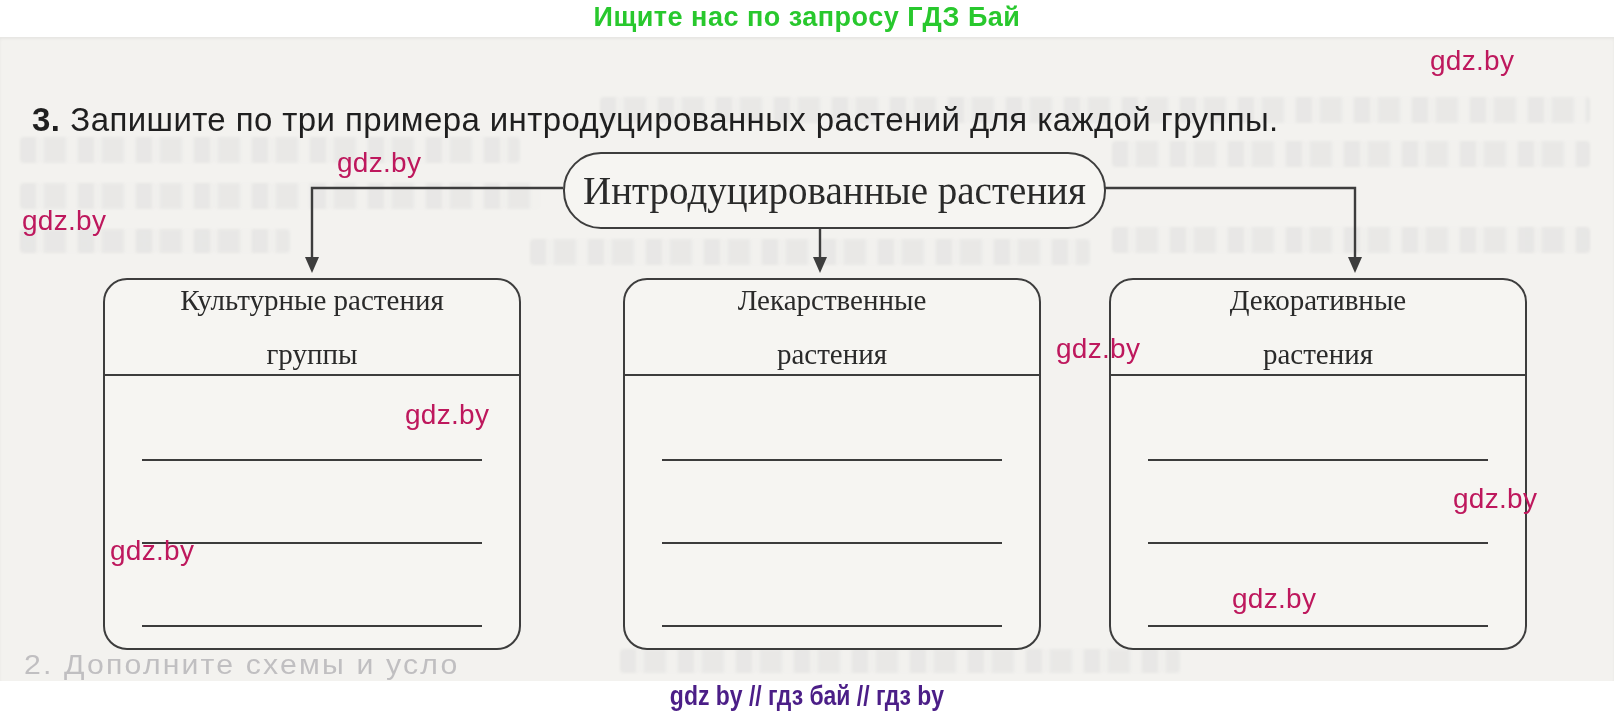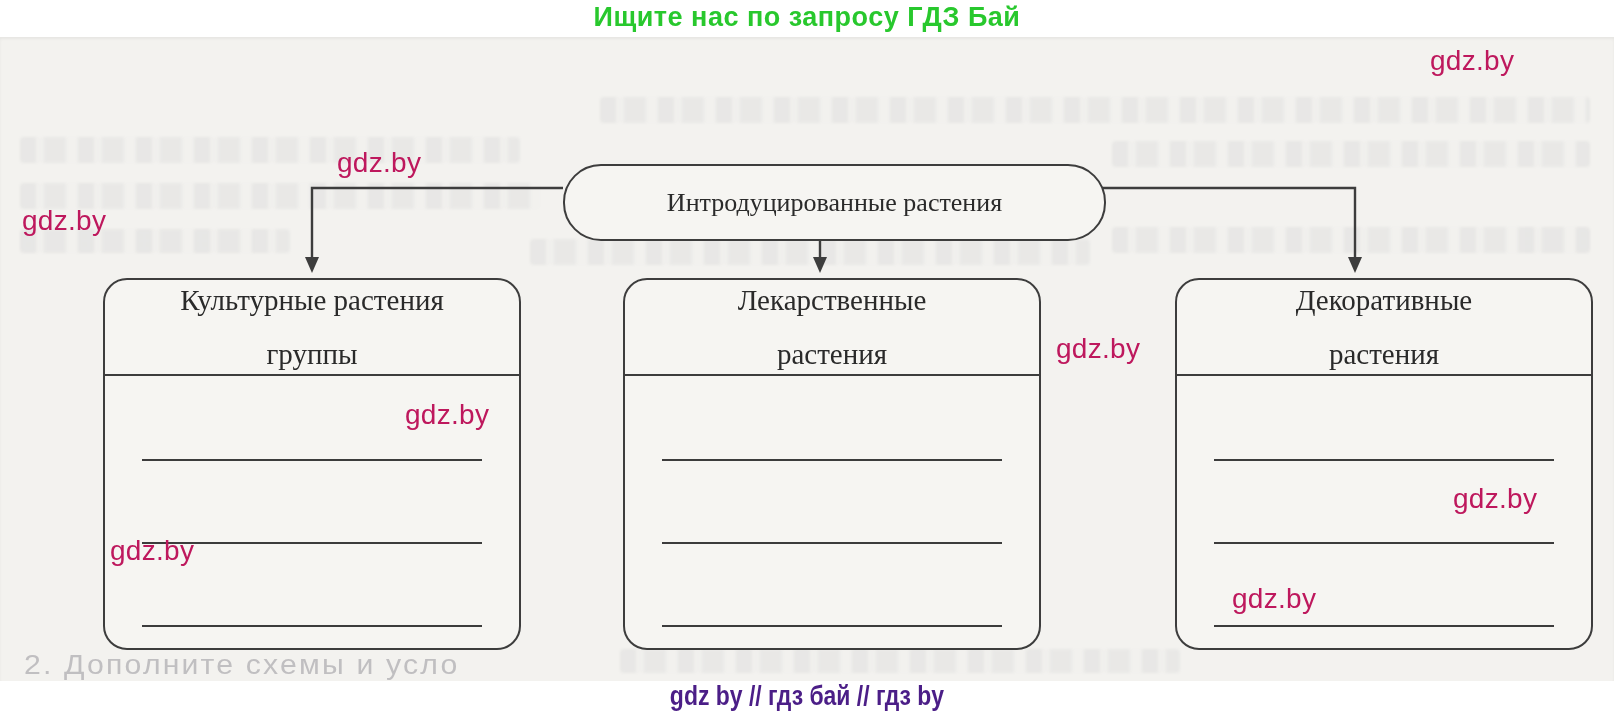--- a/index.html
+++ b/index.html
@@ -23,33 +23,33 @@
     position:absolute;left:32px;top:64px;width:1560px;
     font-size:33px;color:#1f1f1f;letter-spacing:.4px;white-space:nowrap;
   }
   .task-title .num{font-weight:bold;margin-right:10px;}
   
   .root-node{
     position:absolute;left:563px;top:115px;width:539px;height:73px;
     border:2.5px solid #3d3d3d;border-radius:38px;
     background:#f6f5f2;
     display:flex;align-items:center;justify-content:center;
-    font-family:"Liberation Serif",serif;font-size:26px;color:#2a2a2a;margin-top:12px;
+    font-family:"Liberation Serif",serif;font-size:39px;color:#2a2a2a;
   }
   
   svg.connectors{position:absolute;left:0;top:0;width:1614px;height:644px;}
   
   .group-box{
     position:absolute;top:241px;height:372px;width:418px;
     border:2.5px solid #3d3d3d;border-radius:24px;
     background:#f6f5f2;box-sizing:border-box;
   }
   .gb-left{left:103px;}
   .gb-mid{left:623px;padding-left:29px;}
-  .gb-right{left:1175px;}
+  .gb-right{left:1109px;}
   .group-header{
     position:absolute;left:0;top:0;width:100%;height:94px;
     border-bottom:2.5px solid #3d3d3d;
     display:flex;flex-direction:column;align-items:center;justify-content:center;
     font-family:"Liberation Serif",serif;font-size:29px;line-height:1.32;color:#2a2a2a;
     text-align:center;
     gap:16px;
   }
   .blank{
     position:absolute;left:9%;right:9%;height:0;
@@ -107,20 +107,23 @@
     <div class="bleed" style="left:20px;top:192px;width:270px;height:24px;"></div>
     <div class="bleed" style="left:530px;top:202px;width:560px;height:26px;"></div>
     <div class="bleed" style="left:150px;top:294px;width:300px;height:22px;"></div>
     <div class="bleed" style="left:1190px;top:274px;width:320px;height:22px;"></div>
     <div class="bleed" style="left:660px;top:430px;width:330px;height:24px;"></div>
     <div class="bleed" style="left:640px;top:484px;width:360px;height:26px;"></div>
     <div class="bleed" style="left:200px;top:564px;width:300px;height:24px;"></div>
     <div class="bleed" style="left:620px;top:612px;width:560px;height:24px;"></div>
     <div class="bleed-text">2. Дополните схемы и усло</div>
 
+    <div class="task-title">
+      <span class="num">3.</span><span>Запишите по три примера интродуцированных растений для каждой группы.</span>
+    </div>
 
     <svg class="connectors" viewBox="0 0 1614 644" xmlns="http://www.w3.org/2000/svg">
       <g stroke="#3d3d3d" stroke-width="2.4" fill="none">
         <polyline points="563,151 312,151 312,222"></polyline>
         <polyline points="1102,151 1355,151 1355,222"></polyline>
         <line x1="820" y1="188" x2="820" y2="222"></line>
       </g>
       <g fill="#3d3d3d" stroke="none">
         <polygon points="305,220 319,220 312,236"></polygon>
         <polygon points="1348,220 1362,220 1355,236"></polygon>

